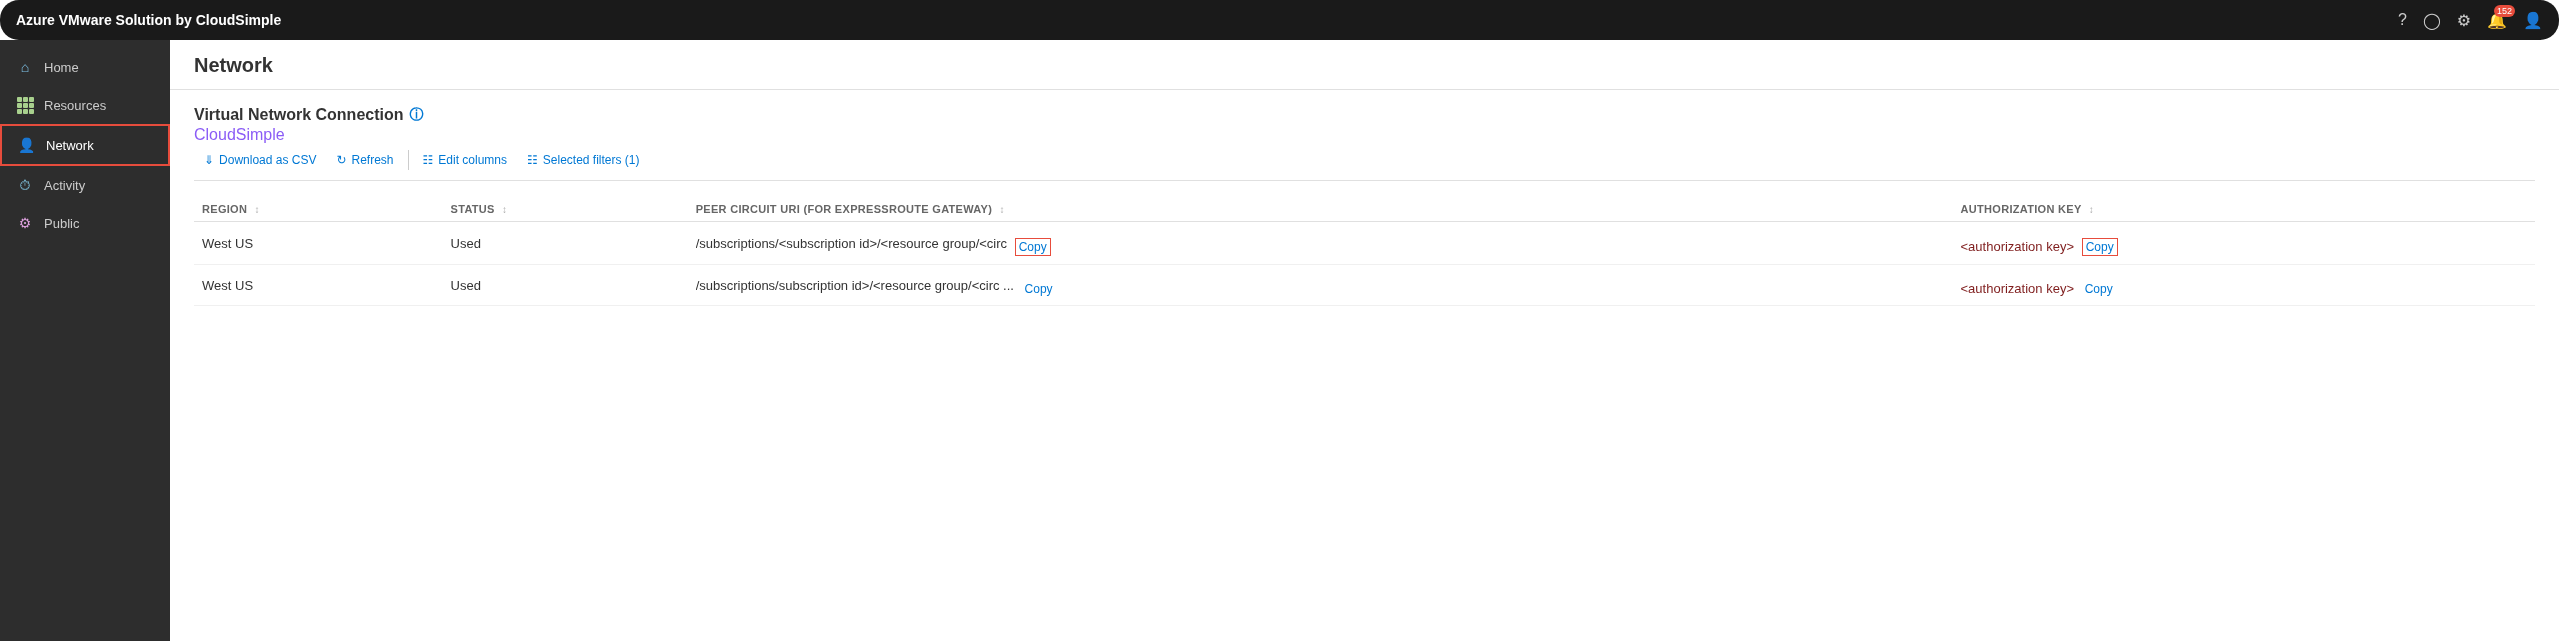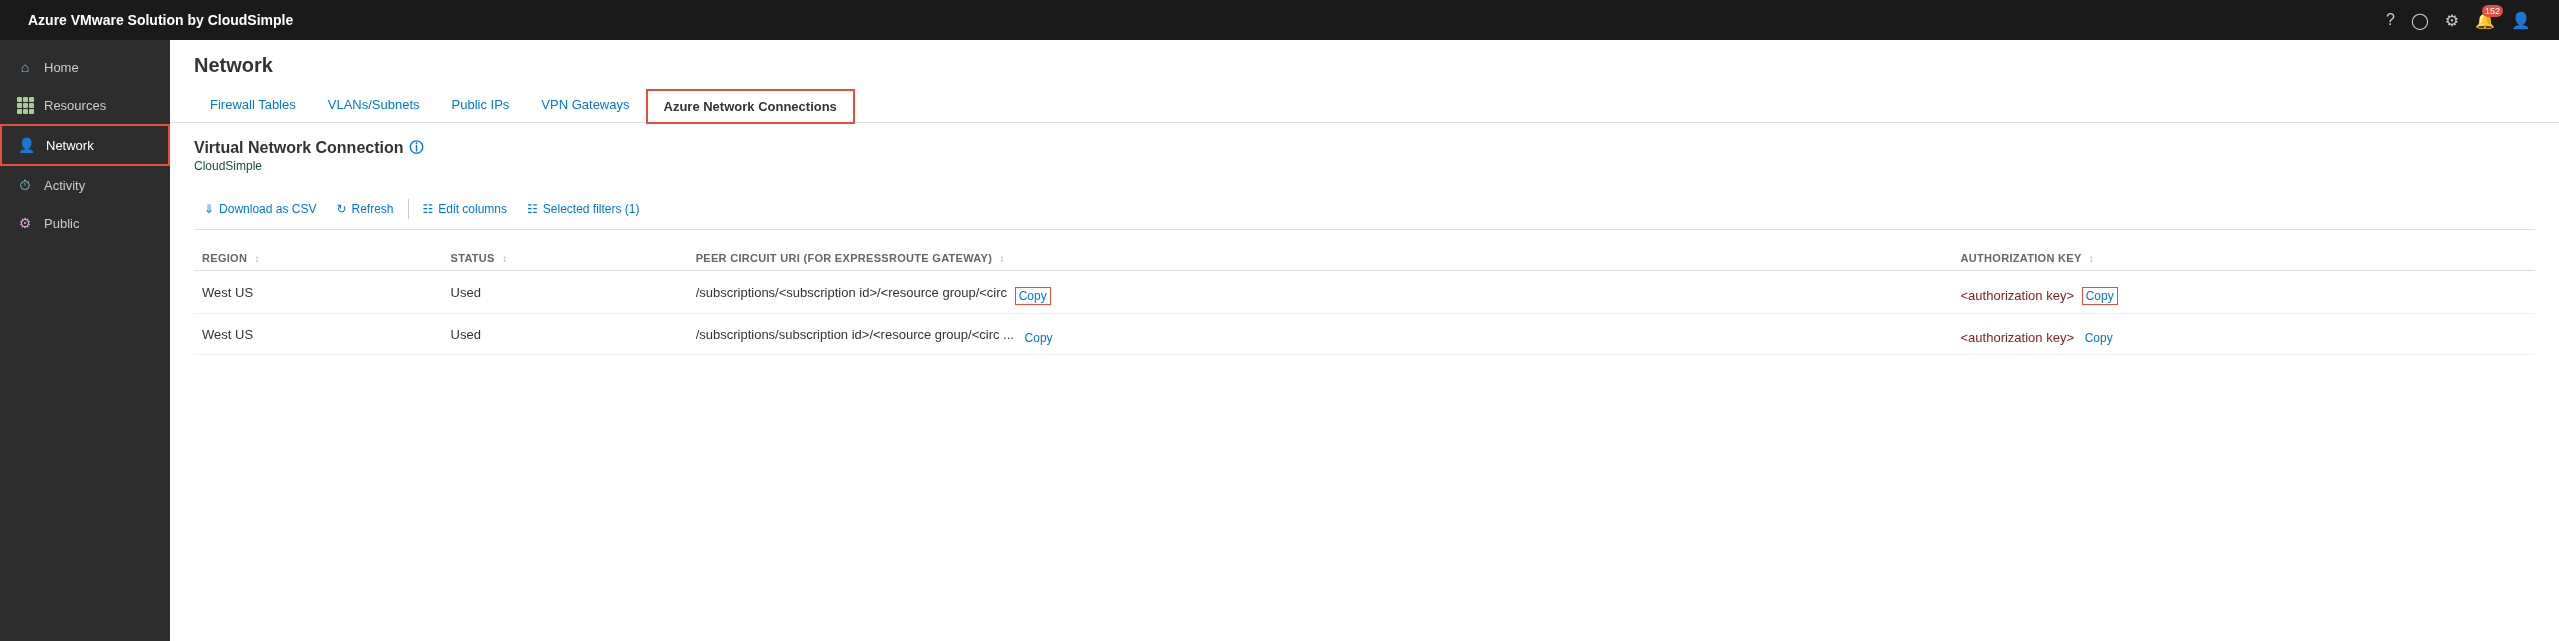--- a/index.html
+++ b/index.html
@@ -6,22 +6,23 @@
     body { font-family: 'Segoe UI', Arial, sans-serif; font-size: 13px; background: #fff; display: flex; flex-direction: column; height: 100vh; overflow: hidden; }
 
     
     .topbar {
       background: #1a1a1a;
       color: #fff;
       display: flex;
       align-items: center;
       justify-content: space-between;
       height: 40px;
-      padding: 0 28px;
+      padding: 0 16px;
       flex-shrink: 0;
+      border-radius: 19px;
     }
     .topbar-brand { font-size: 14px; font-weight: 600; color: #fff; }
     .topbar-icons { display: flex; align-items: center; gap: 16px; }
     .topbar-icon { color: #ccc; font-size: 16px; cursor: pointer; position: relative; }
     .topbar-icon.bell-badge::after {
       content: '152';
       position: absolute;
       top: -6px; right: -8px;
       background: #e74c3c;
       color: #fff;
@@ -106,21 +107,21 @@
     .content { padding: 16px 24px; flex: 1; overflow-y: auto; }
 
     .section-title {
       font-size: 16px;
       font-weight: 600;
       color: #333;
       display: flex;
       align-items: center;
       gap: 6px;
     }
-    .section-subtitle { font-size: 12px; color: #14532d; margin-top: 2px; margin-bottom: 24px; }
+    .section-subtitle { font-size: 16px; color: #8b5cf6; margin-top: 2px; margin-bottom: 4px; }
     .info-icon { color: #0078d4; font-size: 14px; cursor: pointer; }
 
     
     .toolbar {
       display: flex;
       align-items: center;
       gap: 0;
       margin-bottom: 16px;
       border-bottom: 1px solid #e0e0e0;
       padding-bottom: 8px;
@@ -240,27 +241,20 @@
     </div>
     <div class="sidebar-item">
       <span class="sidebar-icon icon-account">⚙</span>
       <span>Public</span>
     </div>
   </nav>
 
   <main class="main">
     <div class="page-header">
       <div class="page-title">Network</div>
-      <div class="tabs">
-        <div class="tab">Firewall Tables</div>
-        <div class="tab">VLANs/Subnets</div>
-        <div class="tab">Public IPs</div>
-        <div class="tab">VPN Gateways</div>
-        <div class="tab active active-box">Azure Network Connections</div>
-      </div>
     </div>
 
     <div class="content">
       <div class="section-title">
         <span>Virtual Network Connection</span>
         <span class="info-icon">ⓘ</span>
       </div>
       <div class="section-subtitle">CloudSimple</div>
 
       <div class="toolbar">

